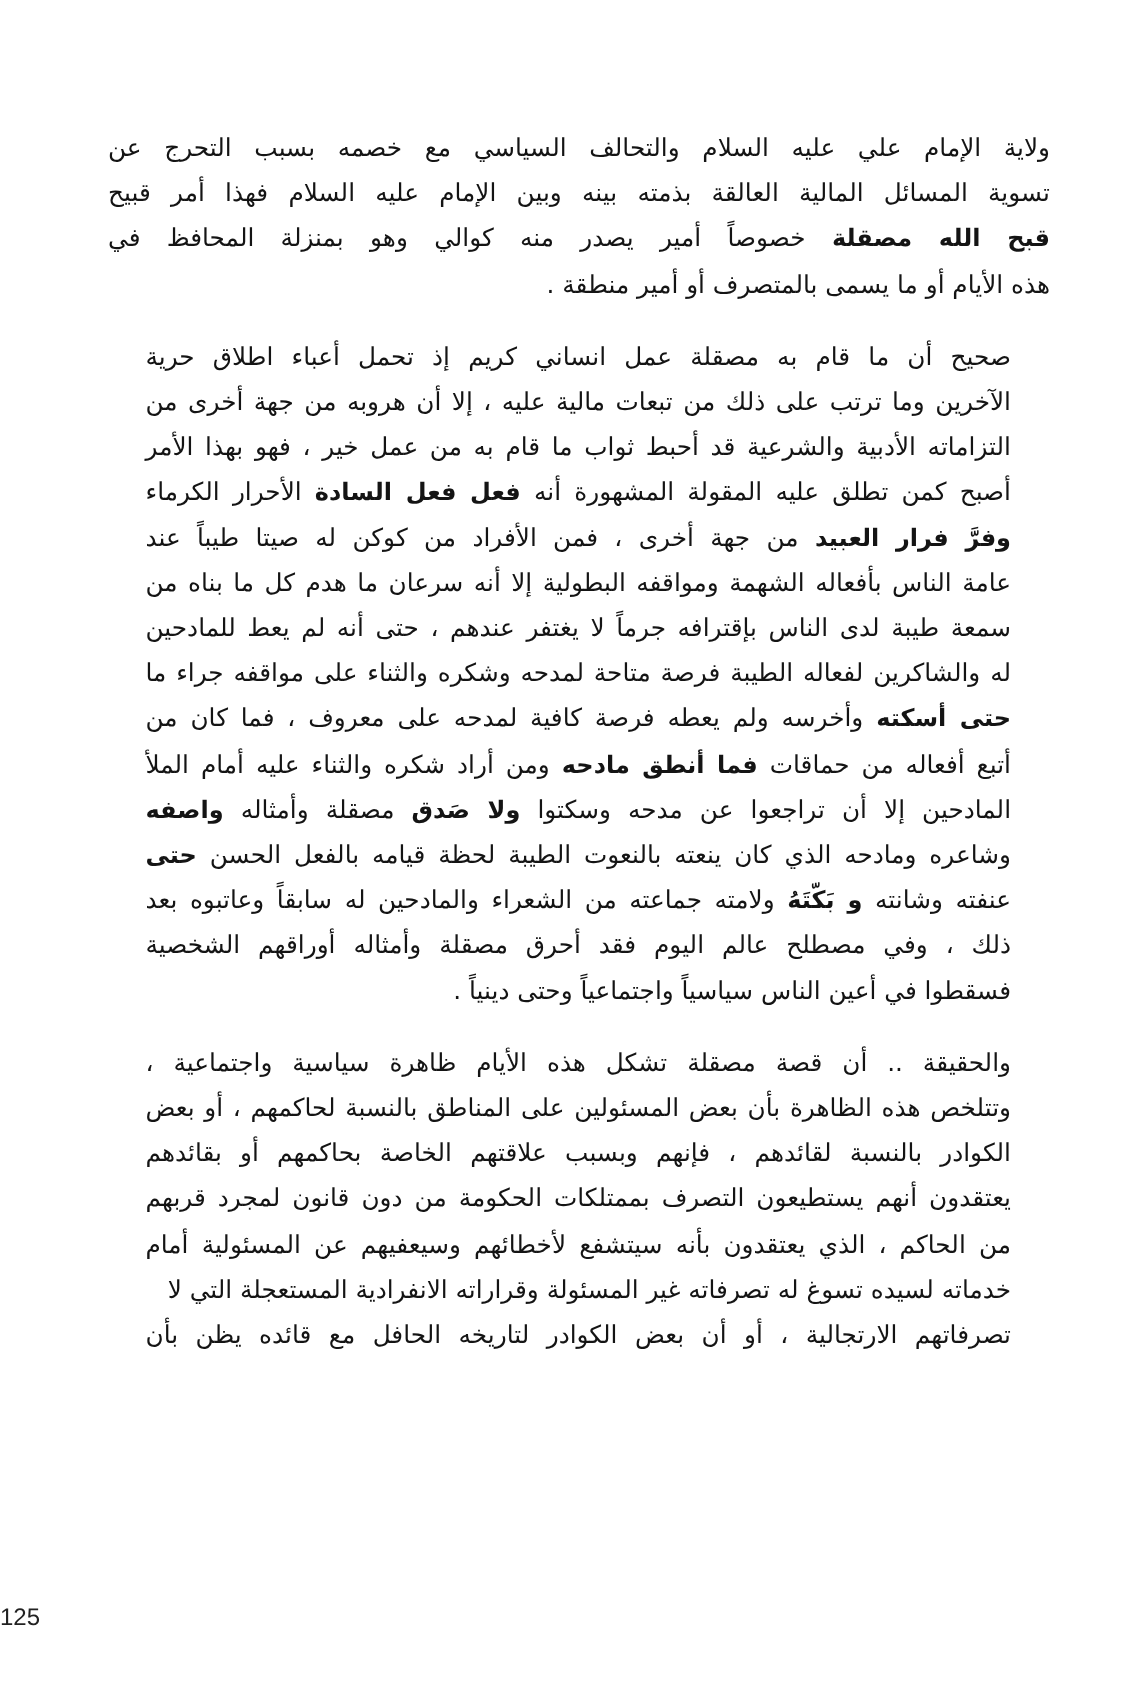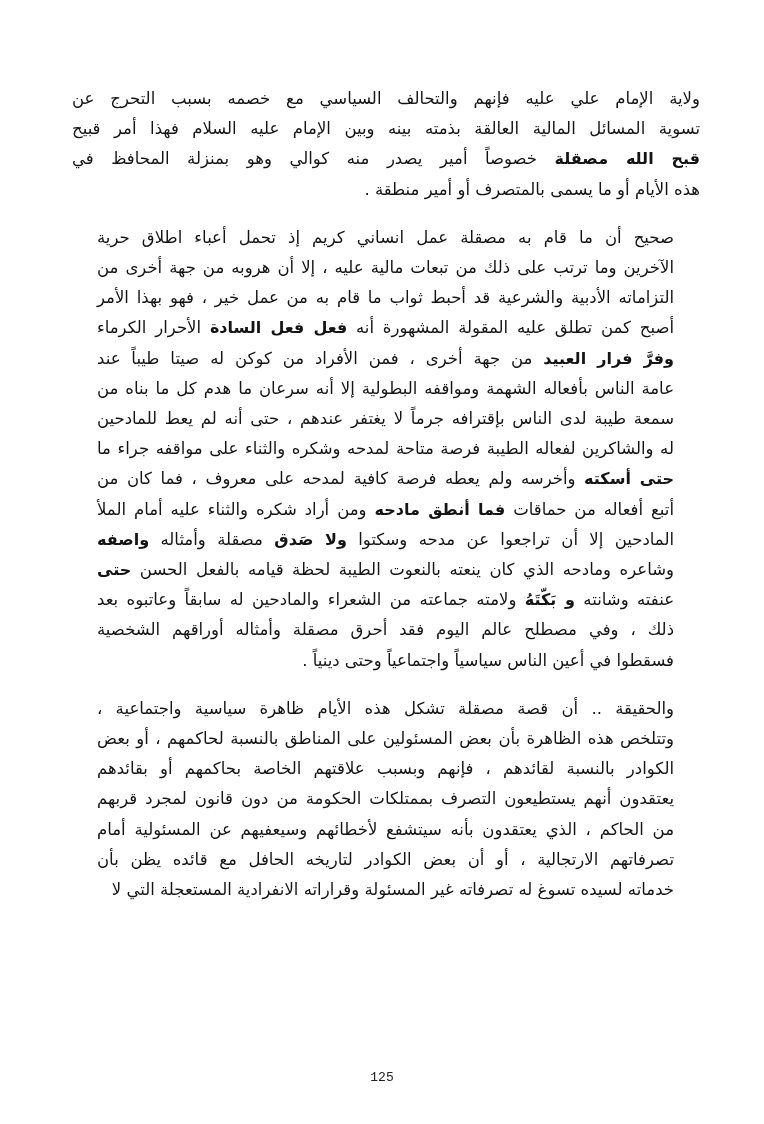--- a/index.html
+++ b/index.html
@@ -10,30 +10,30 @@
       font-family: "DejaVu Sans", sans-serif;
       font-size: 16.5px; line-height: 30.2px; color: #141414;
     }
     .para { margin: 0; }
     .para + .para { margin-top: 18px; }
     .para.indent { text-indent: 26px; margin-left: 25px; }
     .line { display: block; text-align: justify; text-align-last: justify; white-space: nowrap; }
     .line.last { text-align-last: right; }
     .b { font-weight: bold; font-size: 16px; }
     .page-number {
-      position: absolute; left: 0; right: 0; top: 1070px; text-align: center;
-      font-family: Liberation Mono, monospace; font-size: 13px; color: #222;
+      position: absolute; left: 0; right: 0; top: 1070px; text-align: left;
+      font-family: Liberation Sans, sans-serif; font-size: 16px; color: #222;
     }
   </style>
 </head>
 <body>
 
 <div class="page" id="page-body">
     <div class="para">
-      <span class="line"><span>ولاية الإمام علي عليه فإنهم والتحالف السياسي مع خصمه بسبب التحرج عن</span></span>
+      <span class="line"><span>ولاية الإمام علي عليه السلام والتحالف السياسي مع خصمه بسبب التحرج عن</span></span>
       <span class="line"><span>تسوية المسائل المالية العالقة بذمته بينه وبين الإمام عليه السلام فهذا أمر قبيح</span></span>
       <span class="line"><span class="b">قبح الله مصقلة</span><span> خصوصاً أمير يصدر منه كوالي وهو بمنزلة المحافظ في</span></span>
       <span class="line last"><span>هذه الأيام أو ما يسمى بالمتصرف أو أمير منطقة  .</span></span>
     </div>
     <div class="para indent">
       <span class="line"><span>صحيح أن ما قام به مصقلة عمل انساني كريم إذ تحمل أعباء اطلاق حرية</span></span>
       <span class="line"><span>الآخرين وما ترتب على ذلك من تبعات مالية عليه ، إلا أن هروبه من جهة أخرى من</span></span>
       <span class="line"><span>التزاماته الأدبية والشرعية قد أحبط ثواب ما قام به من عمل خير ، فهو بهذا الأمر</span></span>
       <span class="line"><span>أصبح كمن تطلق عليه المقولة المشهورة  أنه </span><span class="b">فعل فعل السادة</span><span>  الأحرار الكرماء</span></span>
       <span class="line"><span class="b">وفرَّ فرار العبيد</span><span> من جهة أخرى ، فمن الأفراد من كوكن له صيتا طيباً عند</span></span>
@@ -47,17 +47,17 @@
       <span class="line"><span>عنفته وشانته </span><span class="b">و بَكّتَهُ</span><span> ولامته جماعته من الشعراء والمادحين له سابقاً وعاتبوه بعد</span></span>
       <span class="line"><span>ذلك  ، وفي مصطلح عالم اليوم فقد أحرق مصقلة وأمثاله أوراقهم الشخصية</span></span>
       <span class="line last"><span>فسقطوا في أعين الناس سياسياً واجتماعياً وحتى دينياً  .</span></span>
     </div>
     <div class="para indent">
       <span class="line"><span>والحقيقة .. أن قصة مصقلة تشكل هذه الأيام ظاهرة سياسية واجتماعية ،</span></span>
       <span class="line"><span>وتتلخص هذه الظاهرة بأن بعض المسئولين على المناطق بالنسبة لحاكمهم ، أو بعض</span></span>
       <span class="line"><span>الكوادر بالنسبة لقائدهم ، فإنهم وبسبب علاقتهم الخاصة بحاكمهم أو بقائدهم</span></span>
       <span class="line"><span>يعتقدون أنهم يستطيعون التصرف بممتلكات الحكومة من دون قانون لمجرد قربهم</span></span>
       <span class="line"><span>من الحاكم ، الذي يعتقدون بأنه سيتشفع لأخطائهم وسيعفيهم عن المسئولية أمام</span></span>
+      <span class="line last"><span>خدماته لسيده تسوغ له تصرفاته غير المسئولة وقراراته الانفرادية المستعجلة التي لا</span></span>
       <span class="line"><span>تصرفاتهم الارتجالية ، أو أن بعض الكوادر لتاريخه الحافل مع قائده يظن بأن</span></span>
-      <span class="line last"><span>خدماته لسيده تسوغ له تصرفاته غير المسئولة وقراراته الانفرادية المستعجلة التي لا</span></span>
     </div>
   </div>
 <div class="page-number">125</div>
 
 </body></html>

